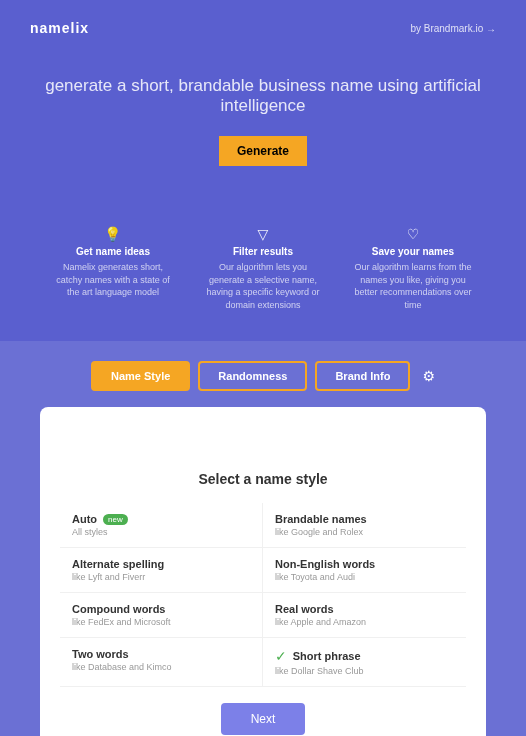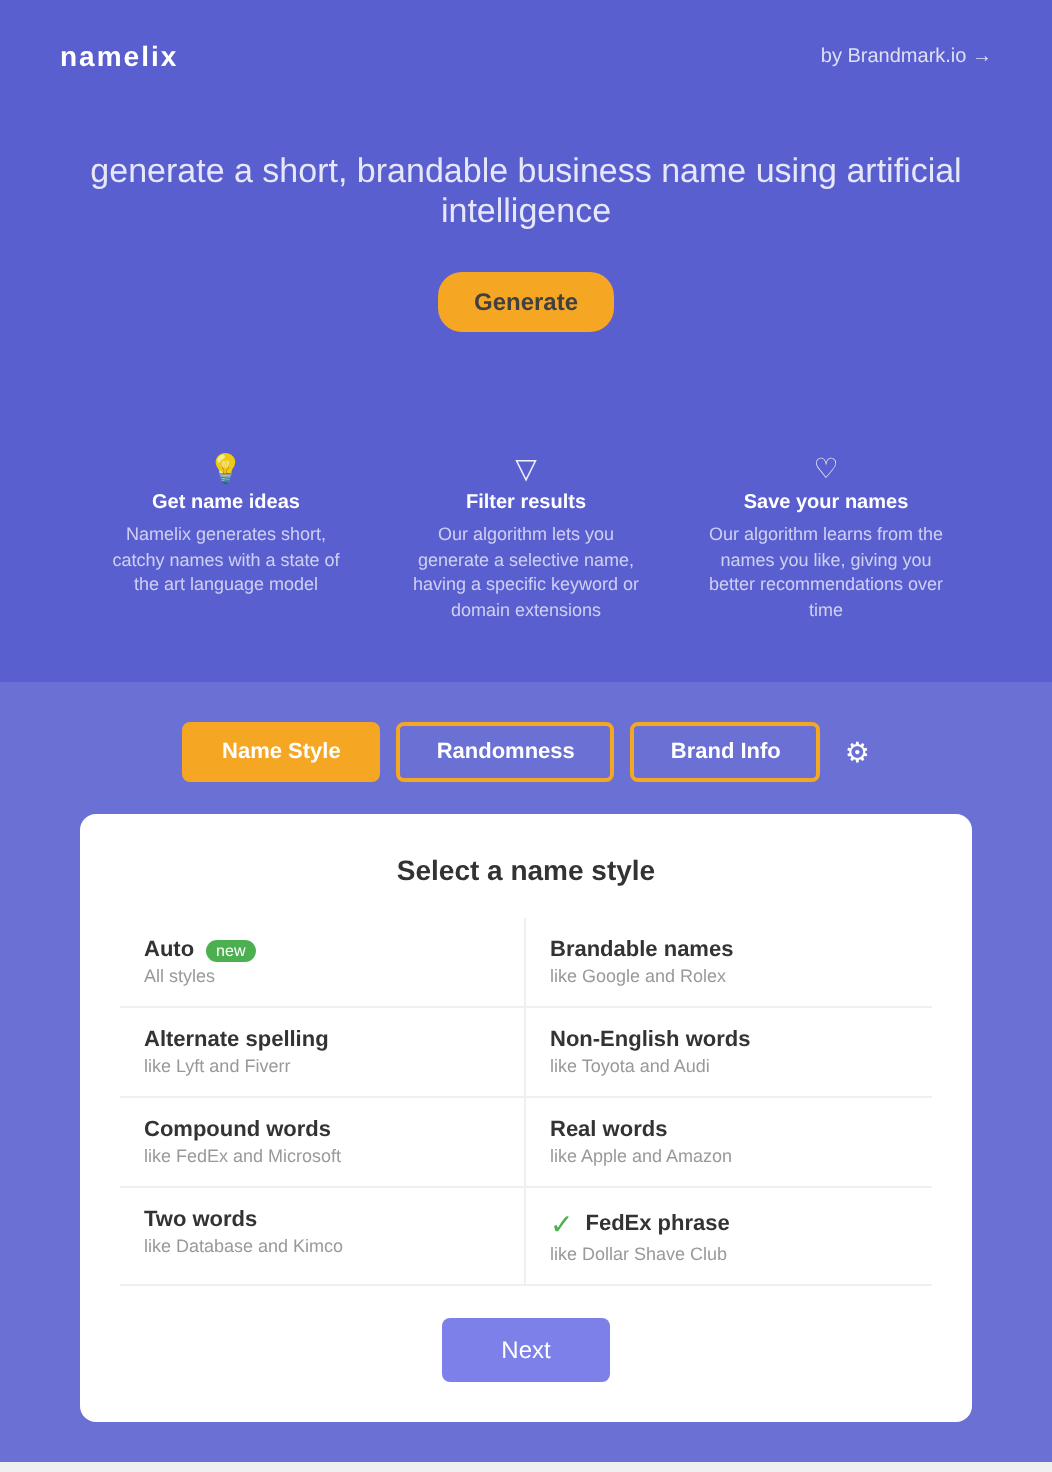--- a/index.html
+++ b/index.html
@@ -60,23 +60,23 @@
       background: white;
       border: none;
       border-radius: 4px;
       padding: 8px 14px;
       font-size: 12px;
       width: 200px;
       color: #999;
     }
     .hero-btn {
       background: #f5a623;
-      color: #404040;
+      color: #000000;
       border: none;
-      border-radius: 12px;
+      border-radius: 0;
       padding: 8px 18px;
       font-size: 12px;
       font-weight: bold;
       cursor: pointer;
     }
     .hero-features {
       display: flex;
       justify-content: center;
       gap: 30px;
       padding-top: 10px;
@@ -146,20 +146,21 @@
       border-radius: 8px;
       padding: 20px;
       margin: 0 20px;
     }
     .style-card-title {
       text-align: center;
       font-size: 14px;
       font-weight: bold;
       color: #333;
       margin-bottom: 16px;
+      margin-top: 44px;
     }
     .style-options {
       display: grid;
       grid-template-columns: 1fr 1fr;
       gap: 0;
     }
     .style-option {
       padding: 10px 12px;
       border-bottom: 1px solid #f0f0f0;
     }
@@ -286,20 +287,20 @@
       </div>
       <div class="style-option">
         <div class="style-option-header">
           <span class="style-option-name">Two words</span>
         </div>
         <div class="style-option-example">like Database and Kimco</div>
       </div>
       <div class="style-option">
         <div class="style-option-header">
           <span class="style-option-check">✓</span>
-          <span class="style-option-name">FedEx phrase</span>
+          <span class="style-option-name">Short phrase</span>
         </div>
         <div class="style-option-example">like Dollar Shave Club</div>
       </div>
     </div>
     <button class="style-next-btn">Next</button>
   </div>
 </section>
 
 </body></html>

